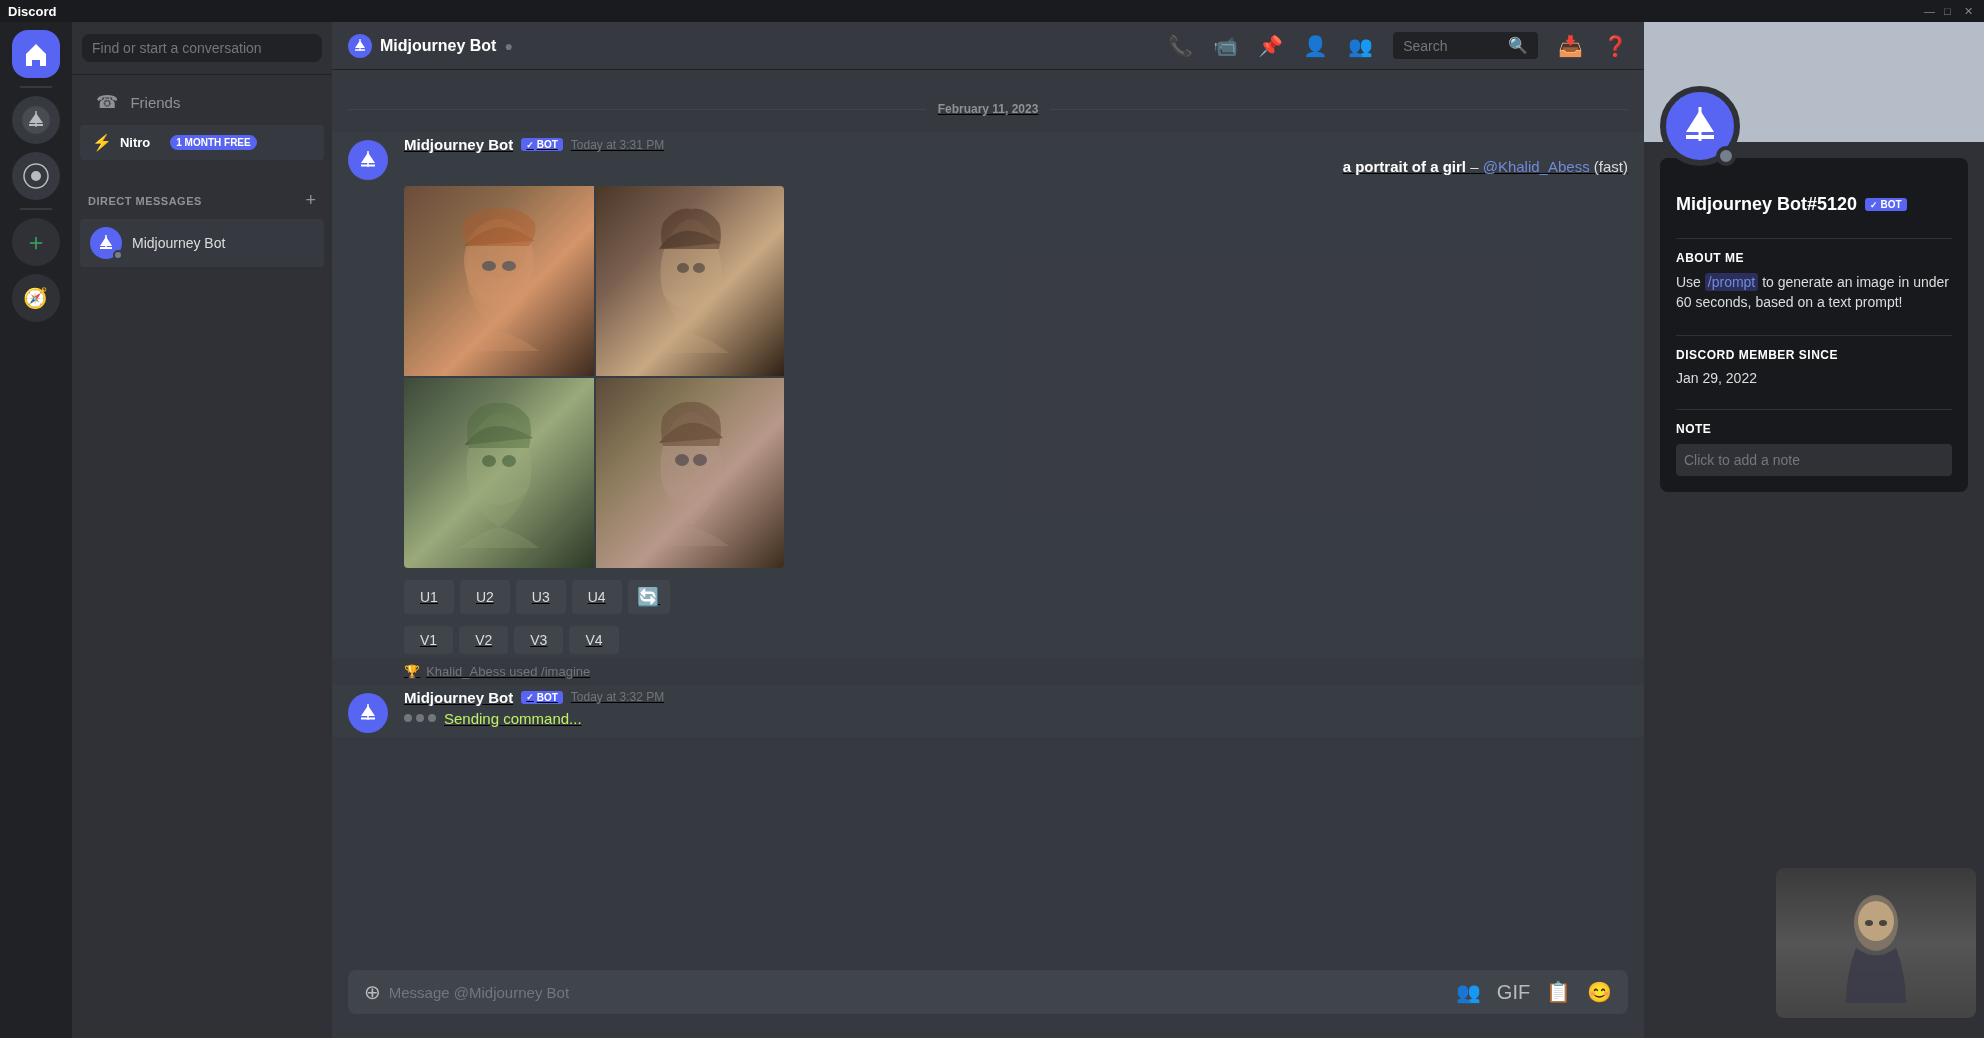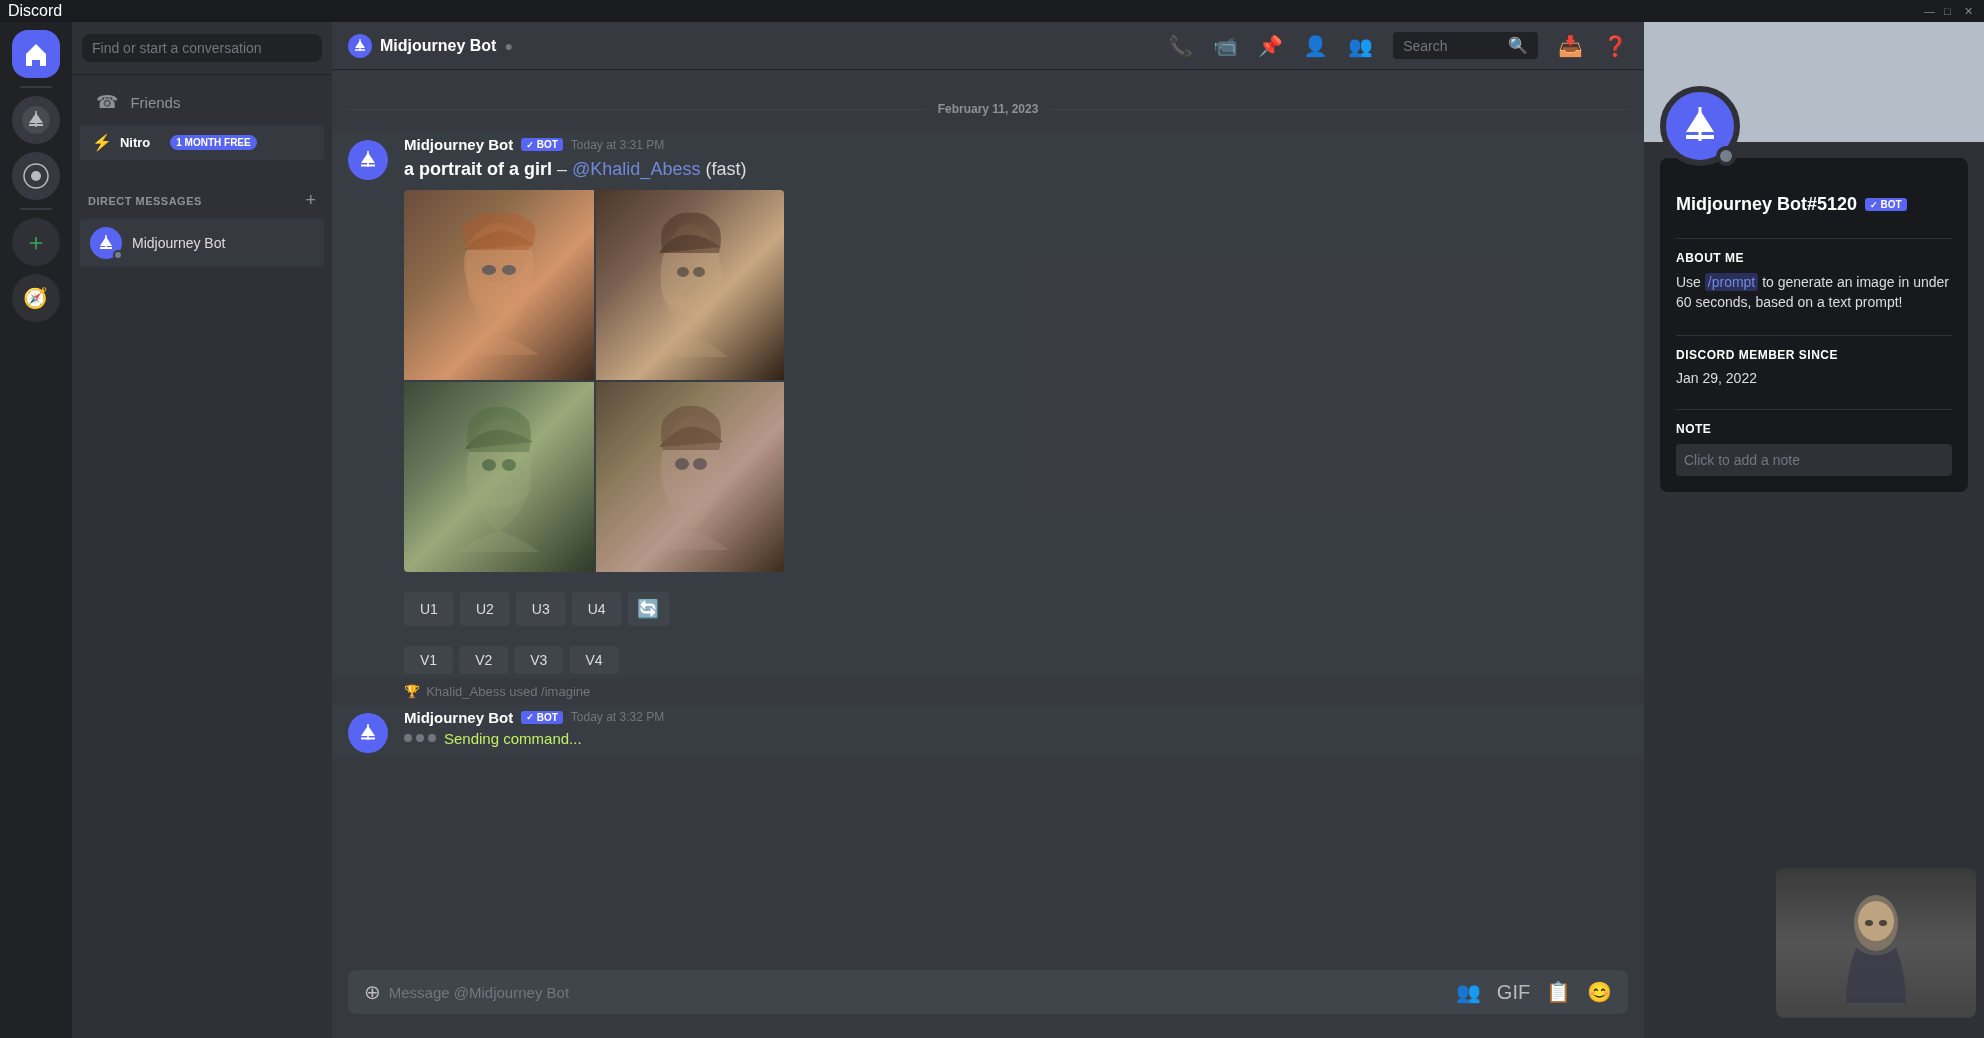--- a/index.html
+++ b/index.html
@@ -18,21 +18,22 @@
       height: 22px;
       background: #1a1b1e;
       display: flex;
       align-items: center;
       padding: 0 8px;
       justify-content: space-between;
       flex-shrink: 0;
     }
     .titlebar-title {
       color: #fff;
-      font-size: 16px;
+      font-size: 13px;
+      font-weight: bold;
     }
     .titlebar-controls {
       display: flex;
       gap: 8px;
     }
     .titlebar-btn {
       width: 12px;
       height: 12px;
       color: #888;
       font-size: 11px;
@@ -284,20 +285,21 @@
       width: 100%;
     }
     .search-box input::placeholder { color: #72767d; }
 
     
     .chat-messages {
       flex: 1;
       overflow-y: auto;
       padding: 16px 0;
       background: #36393f;
+      text-decoration: underline;
     }
 
     .date-divider {
       display: flex;
       align-items: center;
       padding: 8px 16px;
       margin: 8px 0;
     }
     .date-line {
       flex: 1;
@@ -354,22 +356,23 @@
       align-items: center;
       gap: 3px;
     }
     .bot-badge-check { font-size: 9px; }
     .message-time {
       color: #72767d;
       font-size: 12px;
     }
     .message-text {
       color: #dcddde;
-      font-size: 18px;
+      font-size: 15px;
       line-height: 1.375;
+      text-align: right;
     }
     .message-text strong { color: #fff; font-weight: 700; }
     .mention { color: #7289da; font-weight: 500; }
 
     
     .image-grid {
       margin-top: 8px;
       display: grid;
       grid-template-columns: 1fr 1fr;
       gap: 2px;
@@ -387,21 +390,21 @@
       overflow: hidden;
     }
     
     .portrait-1 { background: linear-gradient(135deg, #6b4c3b 0%, #8b6a4a 30%, #d4956a 60%, #3d2b1f 100%); }
     .portrait-2 { background: linear-gradient(135deg, #4a3728 0%, #7a6050 30%, #c8a882 60%, #2d1f14 100%); }
     .portrait-3 { background: linear-gradient(135deg, #3d4a3a 0%, #6a7a5a 30%, #9aaa7a 50%, #2d3a28 100%); }
     .portrait-4 { background: linear-gradient(135deg, #5a4a3a 0%, #8a7a5a 30%, #b8988a 60%, #3a2a1a 100%); }
 
     
     .action-buttons {
-      margin-top: 20px;
+      margin-top: 12px;
       display: flex;
       gap: 6px;
       flex-wrap: wrap;
     }
     .action-btn {
       background: #40444b;
       color: #dcddde;
       border: none;
       border-radius: 4px;
       padding: 6px 16px;

